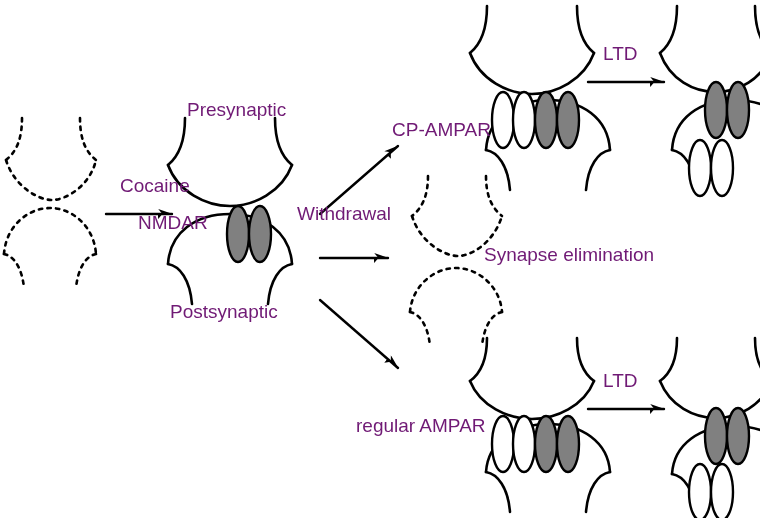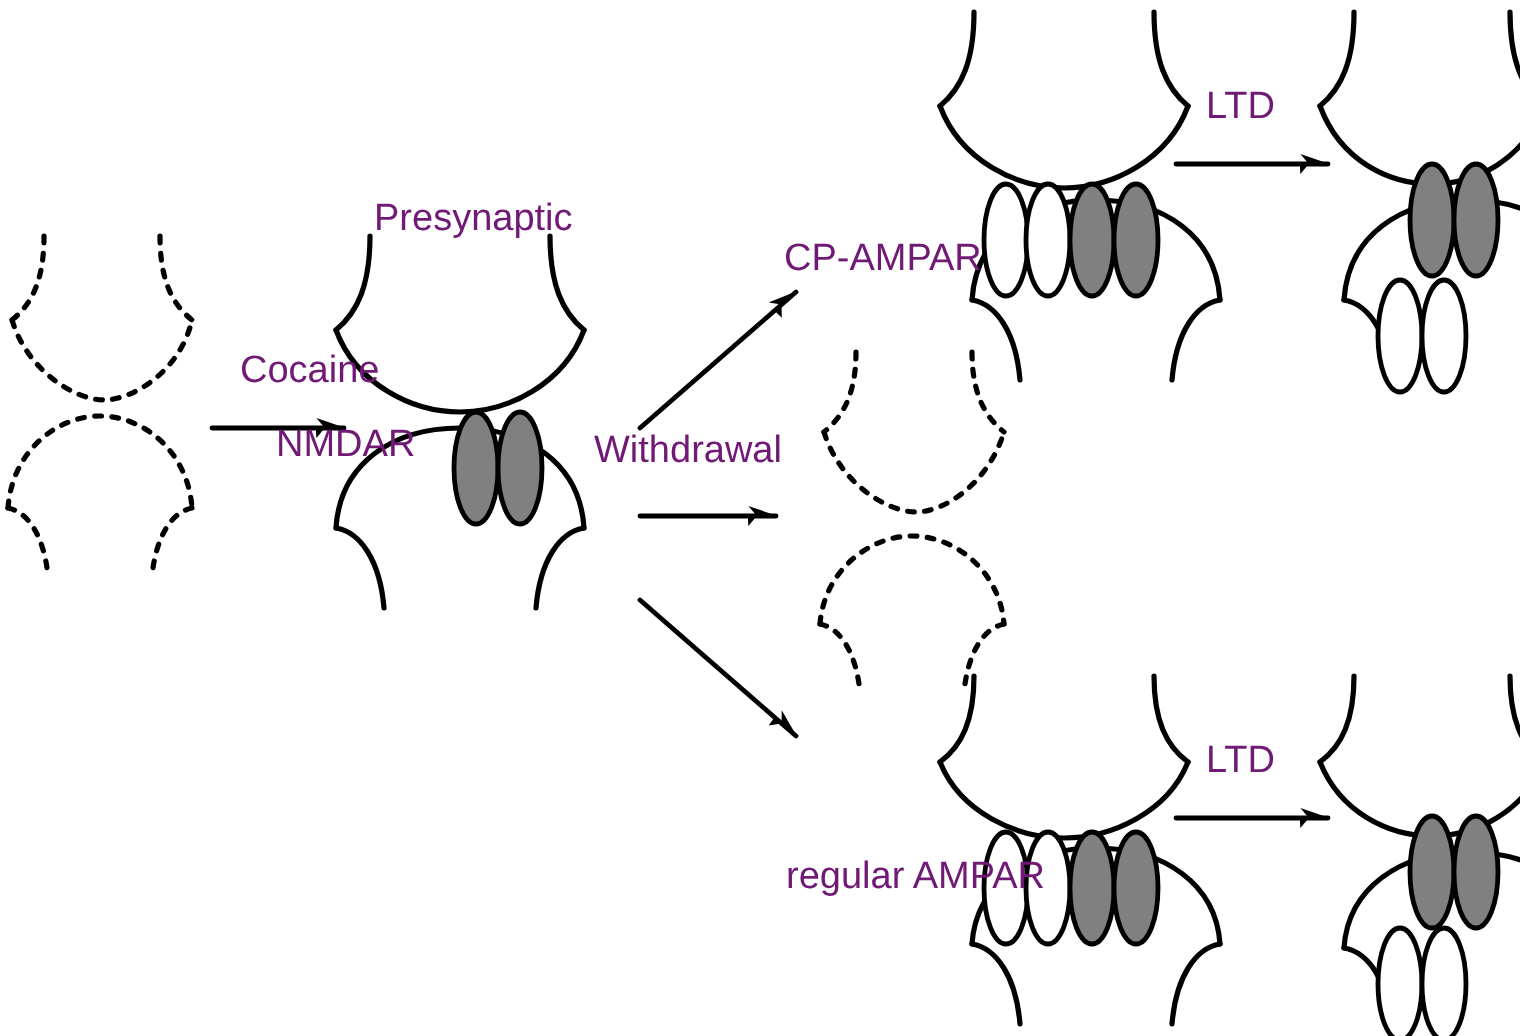--- a/index.html
+++ b/index.html
@@ -166,27 +166,29 @@
         <ellipse cx="722" cy="492" rx="11" ry="28" fill="#ffffff" stroke="#000" stroke-width="2.4"></ellipse>
       </g>
 
     </g>
   </svg>
 
   <div class="lbl" style="left:120px; top:176px;">Cocaine</div>
 
   <div class="lbl" style="left:187px; top:100px;">Presynaptic</div>
 
+  <div class="lbl" style="left:170px; top:302px;">Postsynaptic</div>
 
   <div class="lbl" style="left:138px; top:213px;">NMDAR</div>
 
-  <div class="lbl" style="left:297px; top:216px;">Withdrawal</div>
+  <div class="lbl" style="left:297px; top:204px;">Withdrawal</div>
 
   <div class="lbl" style="left:392px; top:92px;margin-top:28px;">CP-AMPAR</div>
 
+  <div class="lbl" style="left:484px; top:245px;">Synapse elimination</div>
 
-  <div class="lbl" style="left:356px; top:429px;margin-left:37px;">regular AMPAR</div>
+  <div class="lbl" style="left:356px; top:416px;">regular AMPAR</div>
 
   <div class="lbl" style="left:603px; top:44px;">LTD</div>
 
   <div class="lbl" style="left:603px; top:371px;">LTD</div>
 
 </div>
 
 </body></html>

